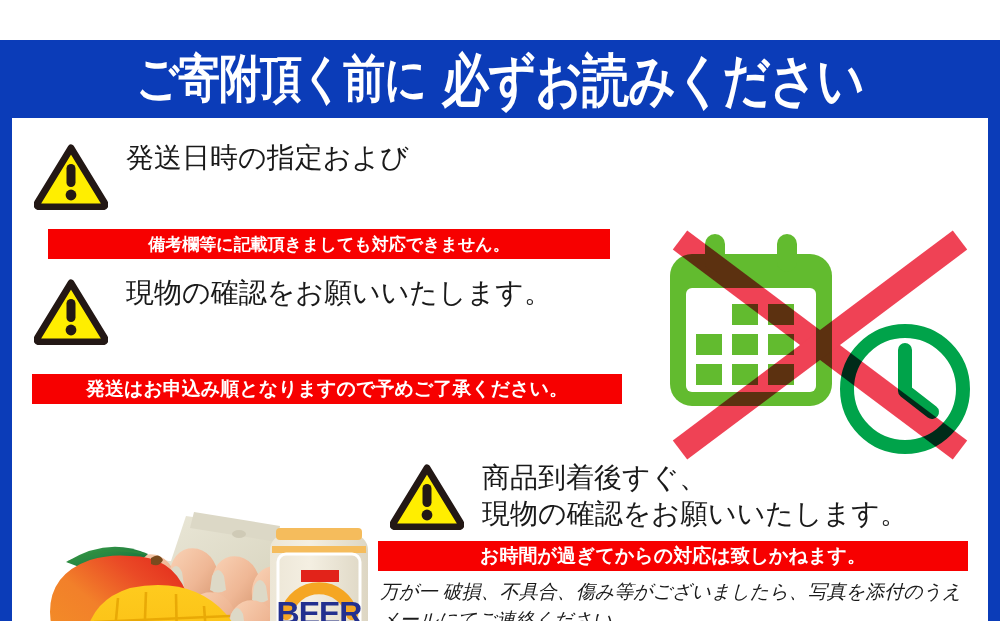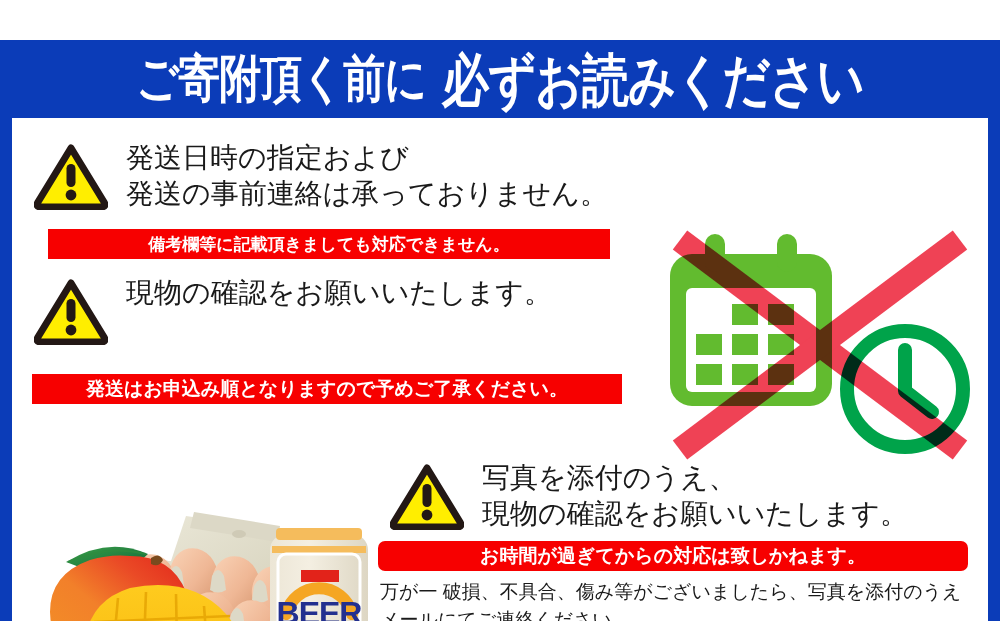--- a/index.html
+++ b/index.html
@@ -89,21 +89,21 @@
     letter-spacing: 0px;
   }
 
   .fineprint {
     position: absolute;
     color: #1a1a1a;
     font-size: 19px;
     line-height: 1.45;
     white-space: nowrap;
   }
-  .fineprint span { display: block; }
+  .fineprint span { display: block; font-style: italic; }
 
   
   #calendar-illu {
     position: absolute;
     left: 648px; top: 108px;
     width: 330px; height: 268px;
   }
   #food-illu {
     position: absolute;
     left: 22px; top: 392px;
@@ -125,21 +125,20 @@
     <div class="blk" style="left:22px; top:22px;">
       <div style="margin-right:18px; margin-top:4px;">
         <svg class="warn-tri" width="74" height="66" viewBox="0 0 74 66" aria-hidden="true">
           <path d="M37 4 L70 58 Q73 63 67 63 L7 63 Q1 63 4 58 Z" fill="#ffee00" stroke="#231815" stroke-width="7" stroke-linejoin="round"></path>
           <rect x="32.5" y="20" width="9" height="23" rx="4.5" fill="#231815"></rect>
           <circle cx="37" cy="51" r="5.4" fill="#231815"></circle>
         </svg>
       </div>
       <div class="blk-text">
         <span>発送日時の指定および</span>
-        <span>発送の事前連絡は承っておりません。</span>
       </div>
     </div>
 
     <div class="redbar" style="left:36px; top:111px; width:562px; height:30px; font-size:17px;">備考欄等に記載頂きましても対応できません。</div>
 
     <div class="blk" style="left:22px; top:157px;">
       <div style="margin-right:18px; margin-top:4px;">
         <svg class="warn-tri" width="74" height="66" viewBox="0 0 74 66" aria-hidden="true">
           <path d="M37 4 L70 58 Q73 63 67 63 L7 63 Q1 63 4 58 Z" fill="#ffee00" stroke="#231815" stroke-width="7" stroke-linejoin="round"></path>
           <rect x="32.5" y="20" width="9" height="23" rx="4.5" fill="#231815"></rect>
@@ -155,26 +154,26 @@
 
     <div class="blk" style="left:378px; top:342px;">
       <div style="margin-right:18px; margin-top:4px;">
         <svg class="warn-tri" width="74" height="66" viewBox="0 0 74 66" aria-hidden="true">
           <path d="M37 4 L70 58 Q73 63 67 63 L7 63 Q1 63 4 58 Z" fill="#ffee00" stroke="#231815" stroke-width="7" stroke-linejoin="round"></path>
           <rect x="32.5" y="20" width="9" height="23" rx="4.5" fill="#231815"></rect>
           <circle cx="37" cy="51" r="5.4" fill="#231815"></circle>
         </svg>
       </div>
       <div class="blk-text">
-        <span>写真を添付のうえ、</span>
+        <span>商品到着後すぐ、</span>
         <span>現物の確認をお願いいたします。</span>
       </div>
     </div>
 
-    <div class="redbar" style="left:366px; top:423px; width:590px; height:30px; font-size:19px;border-radius:7px;">お時間が過ぎてからの対応は致しかねます。</div>
+    <div class="redbar" style="left:366px; top:423px; width:590px; height:30px; font-size:19px;">お時間が過ぎてからの対応は致しかねます。</div>
 
     <div class="fineprint" style="left:368px; top:460px;">
       <span>万が一 破損、不具合、傷み等がございましたら、写真を添付のうえ</span>
       <span>メールにてご連絡ください</span>
     </div>
 
     <div id="calendar-illu">
       <svg width="330" height="268" viewBox="0 0 330 268" aria-hidden="true">
 
         <g>

